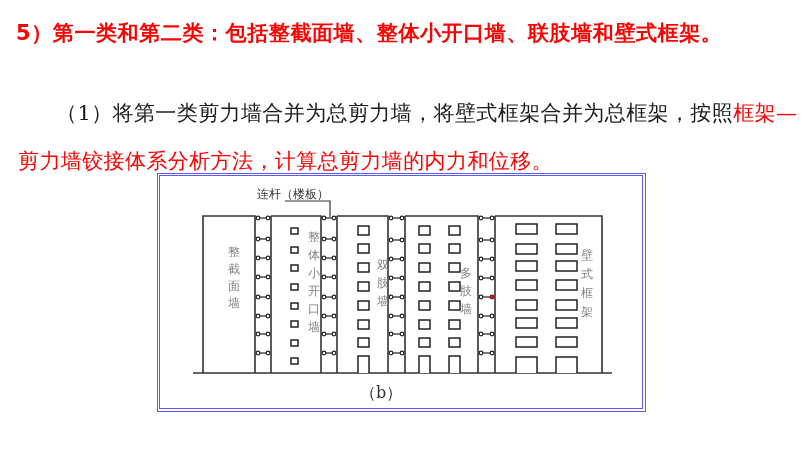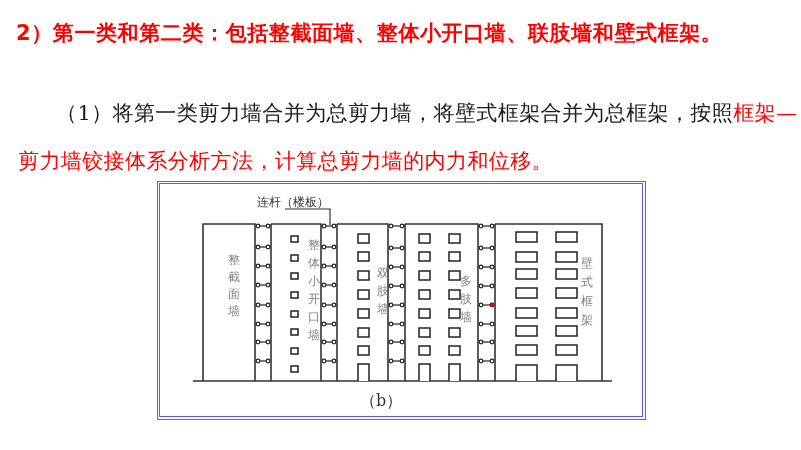--- a/index.html
+++ b/index.html
@@ -1,27 +1,27 @@
 <!DOCTYPE html>
 <html><head>
 <meta charset="utf-8">
 <style>
   html, body { margin: 0; padding: 0; }
   body { width: 801px; height: 450px; background: #ffffff; position: relative; overflow: hidden; font-family: "DejaVu Sans", sans-serif; }
   .heading { position: absolute; left: 16px; top: 19px; font-size: 21px; font-weight: bold; color: #ff0000; letter-spacing: 0.6px; white-space: nowrap; font-family: "DejaVu Sans", sans-serif; }
   .para { position: absolute; left: 18px; top: 89px; width: 780px; font-size: 21px; line-height: 48px; color: #1a1a1a; font-family: "DejaVu Serif", serif; letter-spacing: 0.4px; }
   .para .indent { display: inline-block; width: 38px; }
   .para .red { color: #ff0000; }
-  .figure { position: absolute; left: 157px; top: 181px; width: 482px; height: 232px; border: 3px double #5a5af0; border-right-width: 4px; border-bottom-width: 4px; background: #fff; }
+  .figure { position: absolute; left: 157px; top: 173px; width: 482px; height: 232px; border: 3px double #5a5af0; border-right-width: 4px; border-bottom-width: 4px; background: #fff; }
   .figure svg { position: absolute; left: -160px; top: -168px; }
 </style>
 </head>
 <body>
 
-<div class="heading">2）第一类和第二类：包括整截面墙、整体小开口墙、联肢墙和壁式框架。</div>
+<div class="heading">5）第一类和第二类：包括整截面墙、整体小开口墙、联肢墙和壁式框架。</div>
 
 <div class="para"><span class="indent"></span><span>（1）</span><span>将第一类剪力墙合并为总剪力墙，将壁式框架合并为总框架，按照</span><span class="red">框架—剪力墙铰接体系分析方法，计算总剪力墙的内力和位移。</span></div>
 
 <div class="figure">
   <svg width="801" height="450" viewBox="0 0 801 450" xmlns="http://www.w3.org/2000/svg">
     <g stroke="#333" stroke-width="1.6" fill="none">
 
       <line x1="193" y1="365" x2="612" y2="365"></line>
 
       <polyline points="203,365 203,208 255,208 255,365"></polyline>

